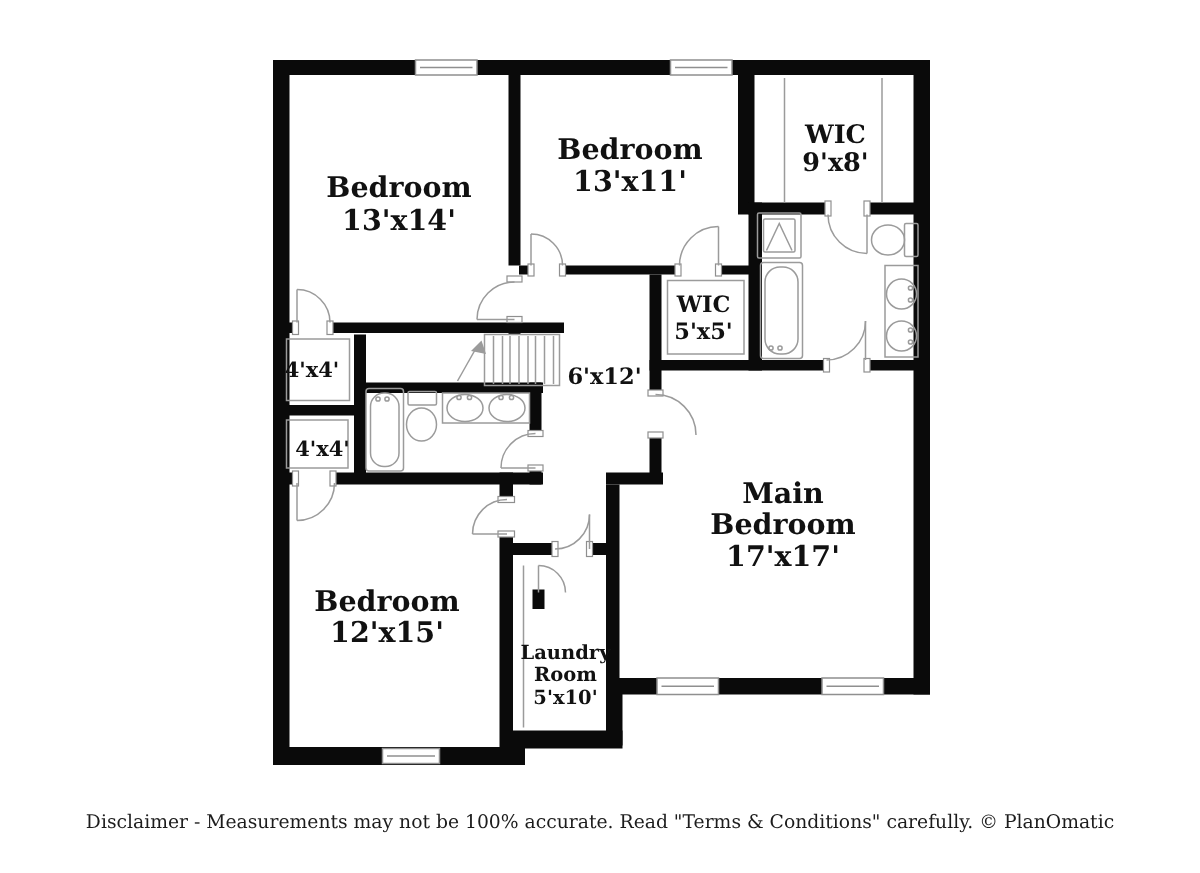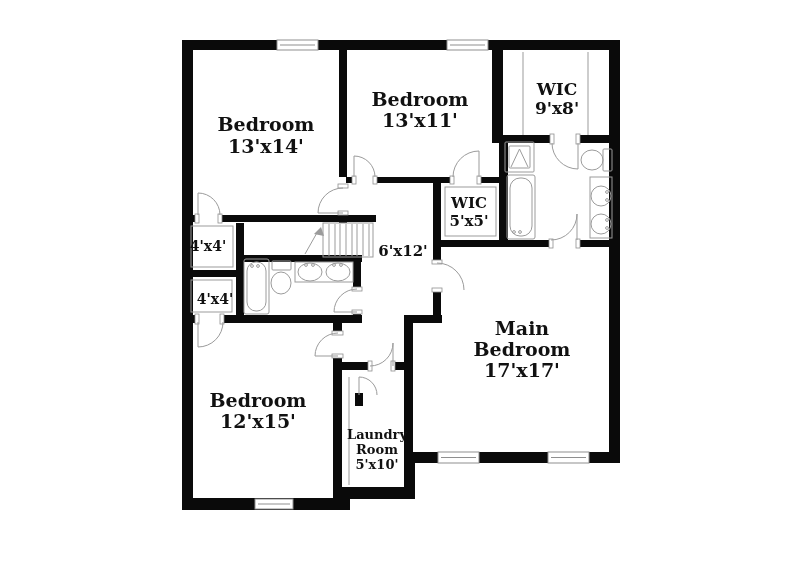--- a/index.html
+++ b/index.html
@@ -168,13 +168,14 @@
       <text x="420" text-anchor="middle" font-size="19" fill="#111111"><tspan x="420" y="106">Bedroom</tspan><tspan x="420" y="127">13'x11'</tspan></text>
       <text x="557" text-anchor="middle" font-size="17" fill="#111111"><tspan x="557" y="95">WIC</tspan><tspan x="557" y="114">9'x8'</tspan></text>
       <text x="469" text-anchor="middle" font-size="15" fill="#111111"><tspan x="469" y="208">WIC</tspan><tspan x="469" y="226">5'x5'</tspan></text>
       <text x="403" text-anchor="middle" font-size="15" fill="#111111"><tspan x="403" y="256">6'x12'</tspan></text>
       <text x="208" text-anchor="middle" font-size="14" fill="#111111"><tspan x="208" y="251">4'x4'</tspan></text>
       <text x="215" text-anchor="middle" font-size="14" fill="#111111"><tspan x="215" y="304">4'x4'</tspan></text>
       <text x="258" text-anchor="middle" font-size="19" fill="#111111"><tspan x="258" y="407">Bedroom</tspan><tspan x="258" y="428">12'x15'</tspan></text>
       <text x="377" text-anchor="middle" font-size="13" fill="#111111"><tspan x="377" y="439">Laundry</tspan><tspan x="377" y="454">Room</tspan><tspan x="377" y="469">5'x10'</tspan></text>
       <text x="522" text-anchor="middle" font-size="19" fill="#111111"><tspan x="522" y="335">Main</tspan><tspan x="522" y="356">Bedroom</tspan><tspan x="522" y="377">17'x17'</tspan></text>
     </svg>
+  <div class="disclaimer">Disclaimer - Measurements may not be 100% accurate. Read "Terms &amp; Conditions" carefully. © PlanOmatic</div>
 </div>
 
 </body></html>

